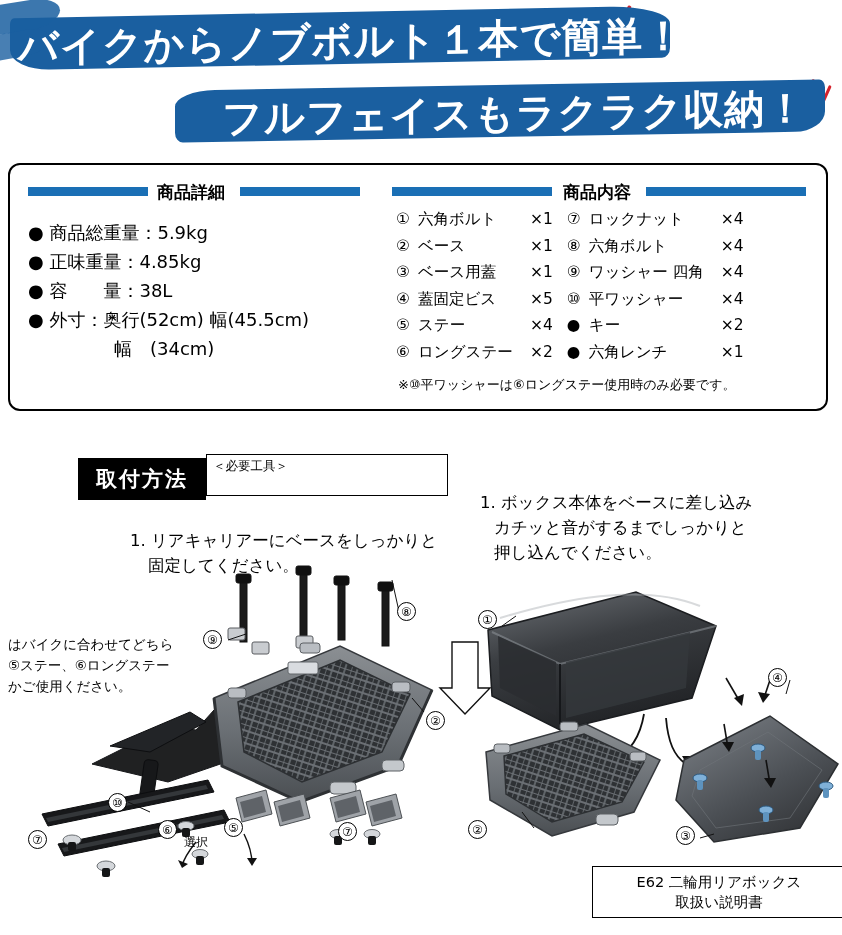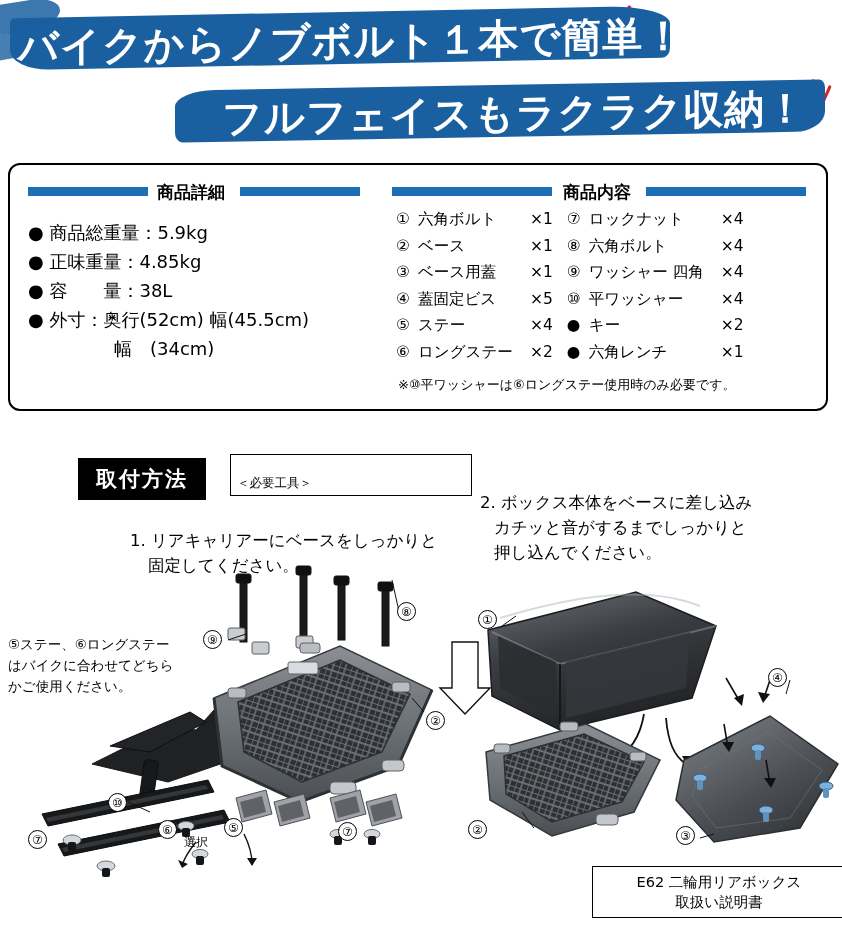--- a/index.html
+++ b/index.html
@@ -143,23 +143,22 @@
     justify-content: center;
   }
   .tools-box {
     position: absolute;
     left: 206px; top: 454px;
     width: 242px; height: 42px;
     border: 1.5px solid #000;
     box-sizing: border-box;
     font-size: 12.5px;
     line-height: 18px;
-    padding: 19px 6px;
-    white-space: nowrap;
-    margin-left: 24px;
+    padding: 2px 6px;
+    white-space: nowrap;
   }
 
   .step {
     position: absolute;
     font-size: 16.5px;
     line-height: 25px;
     white-space: nowrap;
   }
   .step1 { left: 130px; top: 528px; }
   .step2 { left: 480px; top: 490px; }
@@ -307,28 +306,28 @@
 <div class="install-title">取付方法</div>
 <div class="tools-box">
   <div>＜必要工具＞</div>
 </div>
 
 <div class="step step1">
   <div>1. リアキャリアーにベースをしっかりと</div>
   <div class="hang">固定してください。</div>
 </div>
 <div class="step step2">
-  <div>2. ボックス本体をベースに差し込み</div>
+  <div>1. ボックス本体をベースに差し込み</div>
   <div class="hang">カチッと音がするまでしっかりと</div>
   <div class="hang">押し込んでください。</div>
 </div>
 
 <div class="stay-note">
+  <div>はバイクに合わせてどちら</div>
   <div>⑤ステー、⑥ロングステー</div>
-  <div>はバイクに合わせてどちら</div>
   <div>かご使用ください。</div>
 </div>
 
 <div class="illus">
   <svg width="842" height="460" viewBox="0 0 842 460">
     <defs>
       <linearGradient id="gmetal" x1="0" y1="0" x2="0" y2="1">
         <stop offset="0%" stop-color="#8b8f93"></stop>
         <stop offset="55%" stop-color="#6a6f74"></stop>
         <stop offset="100%" stop-color="#4a4e52"></stop>

